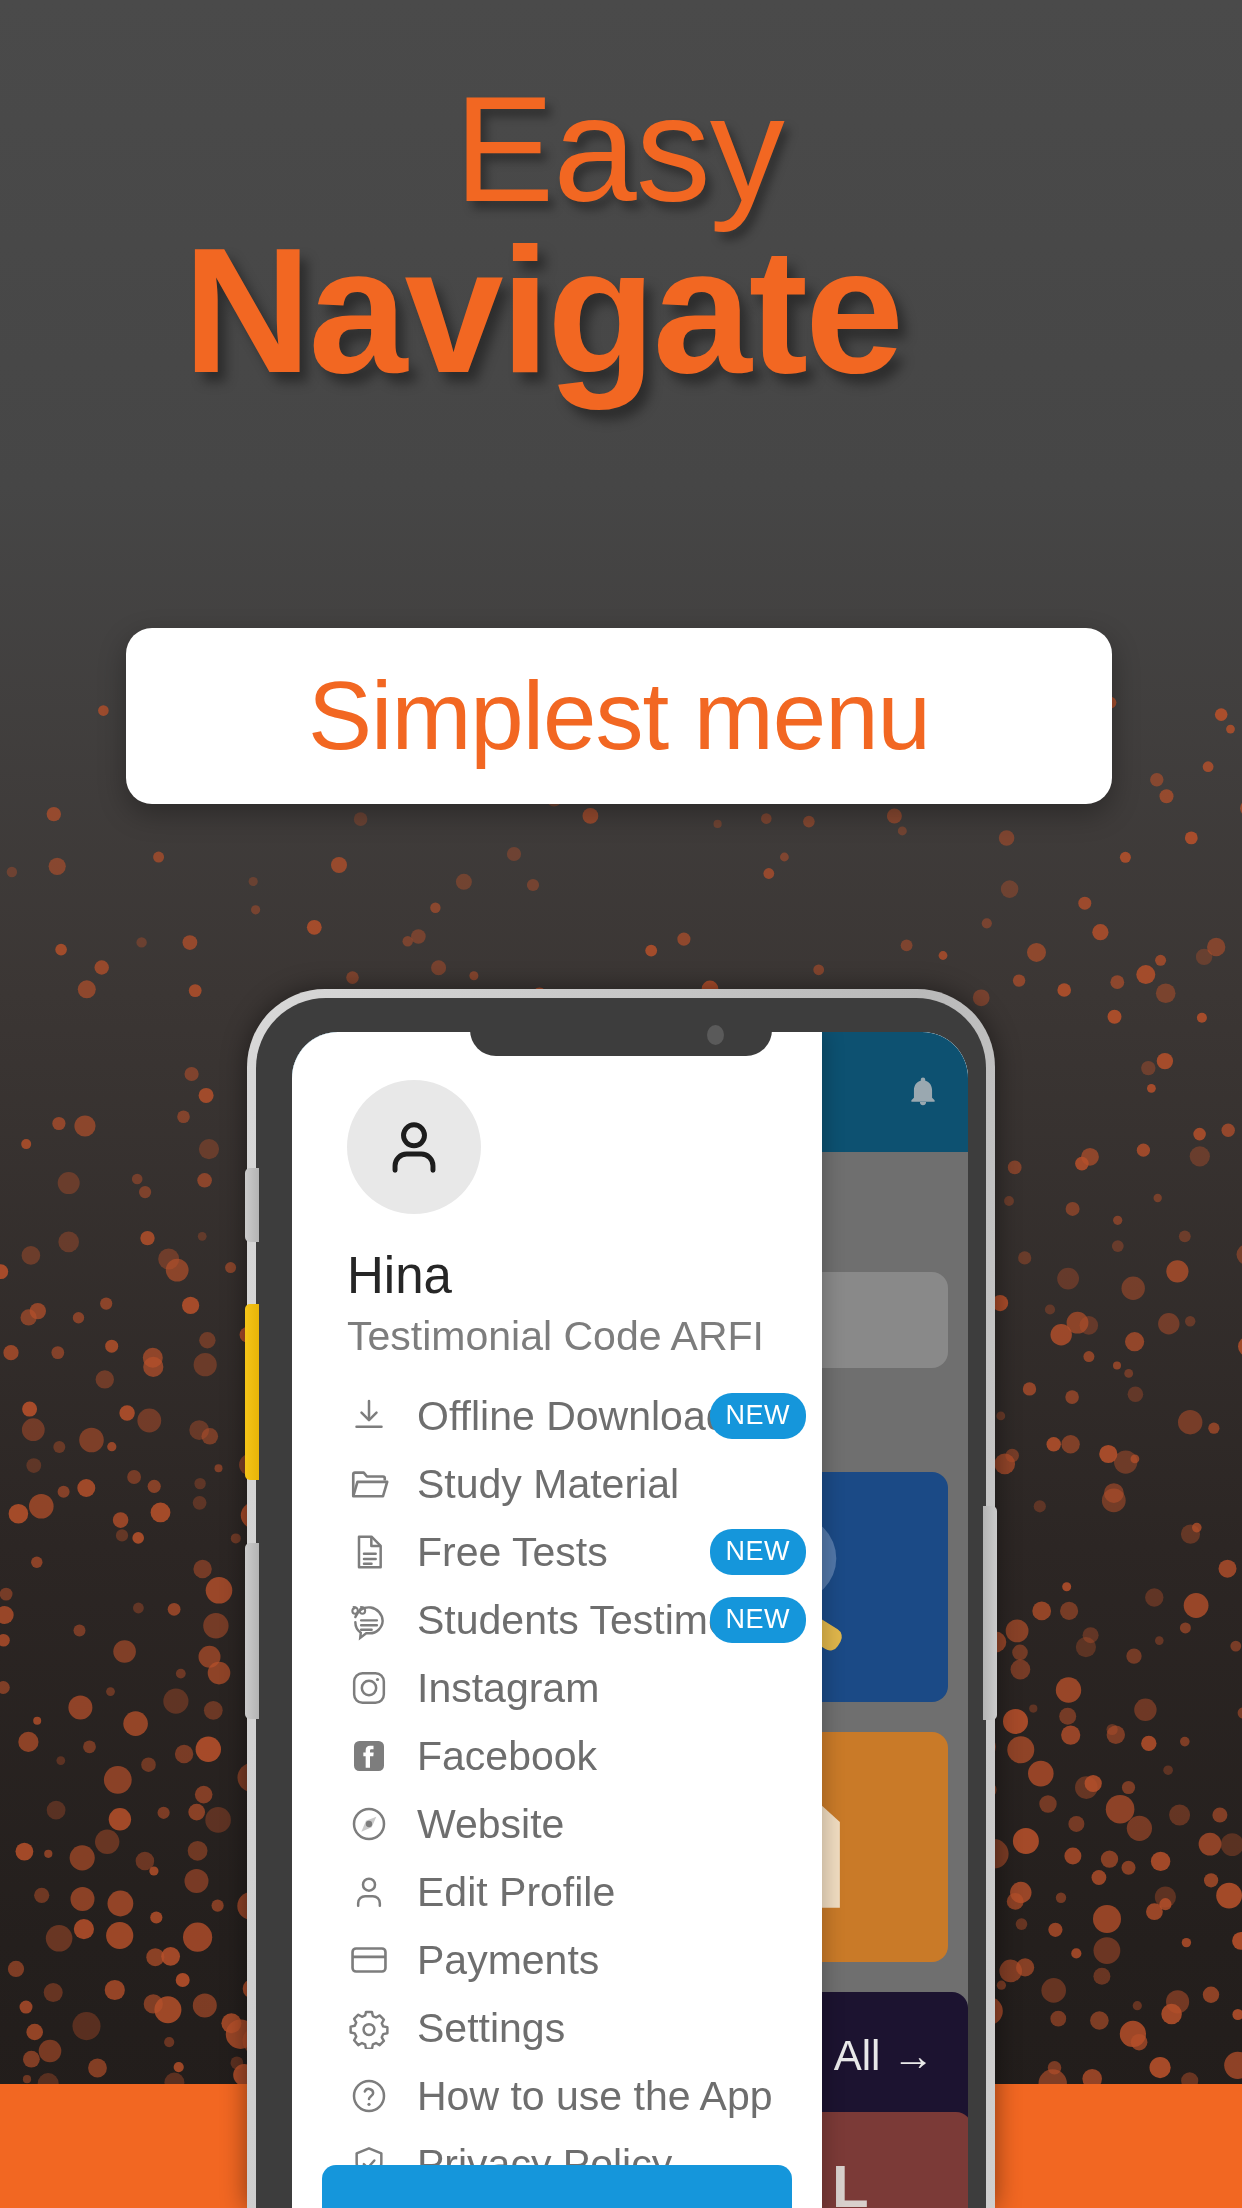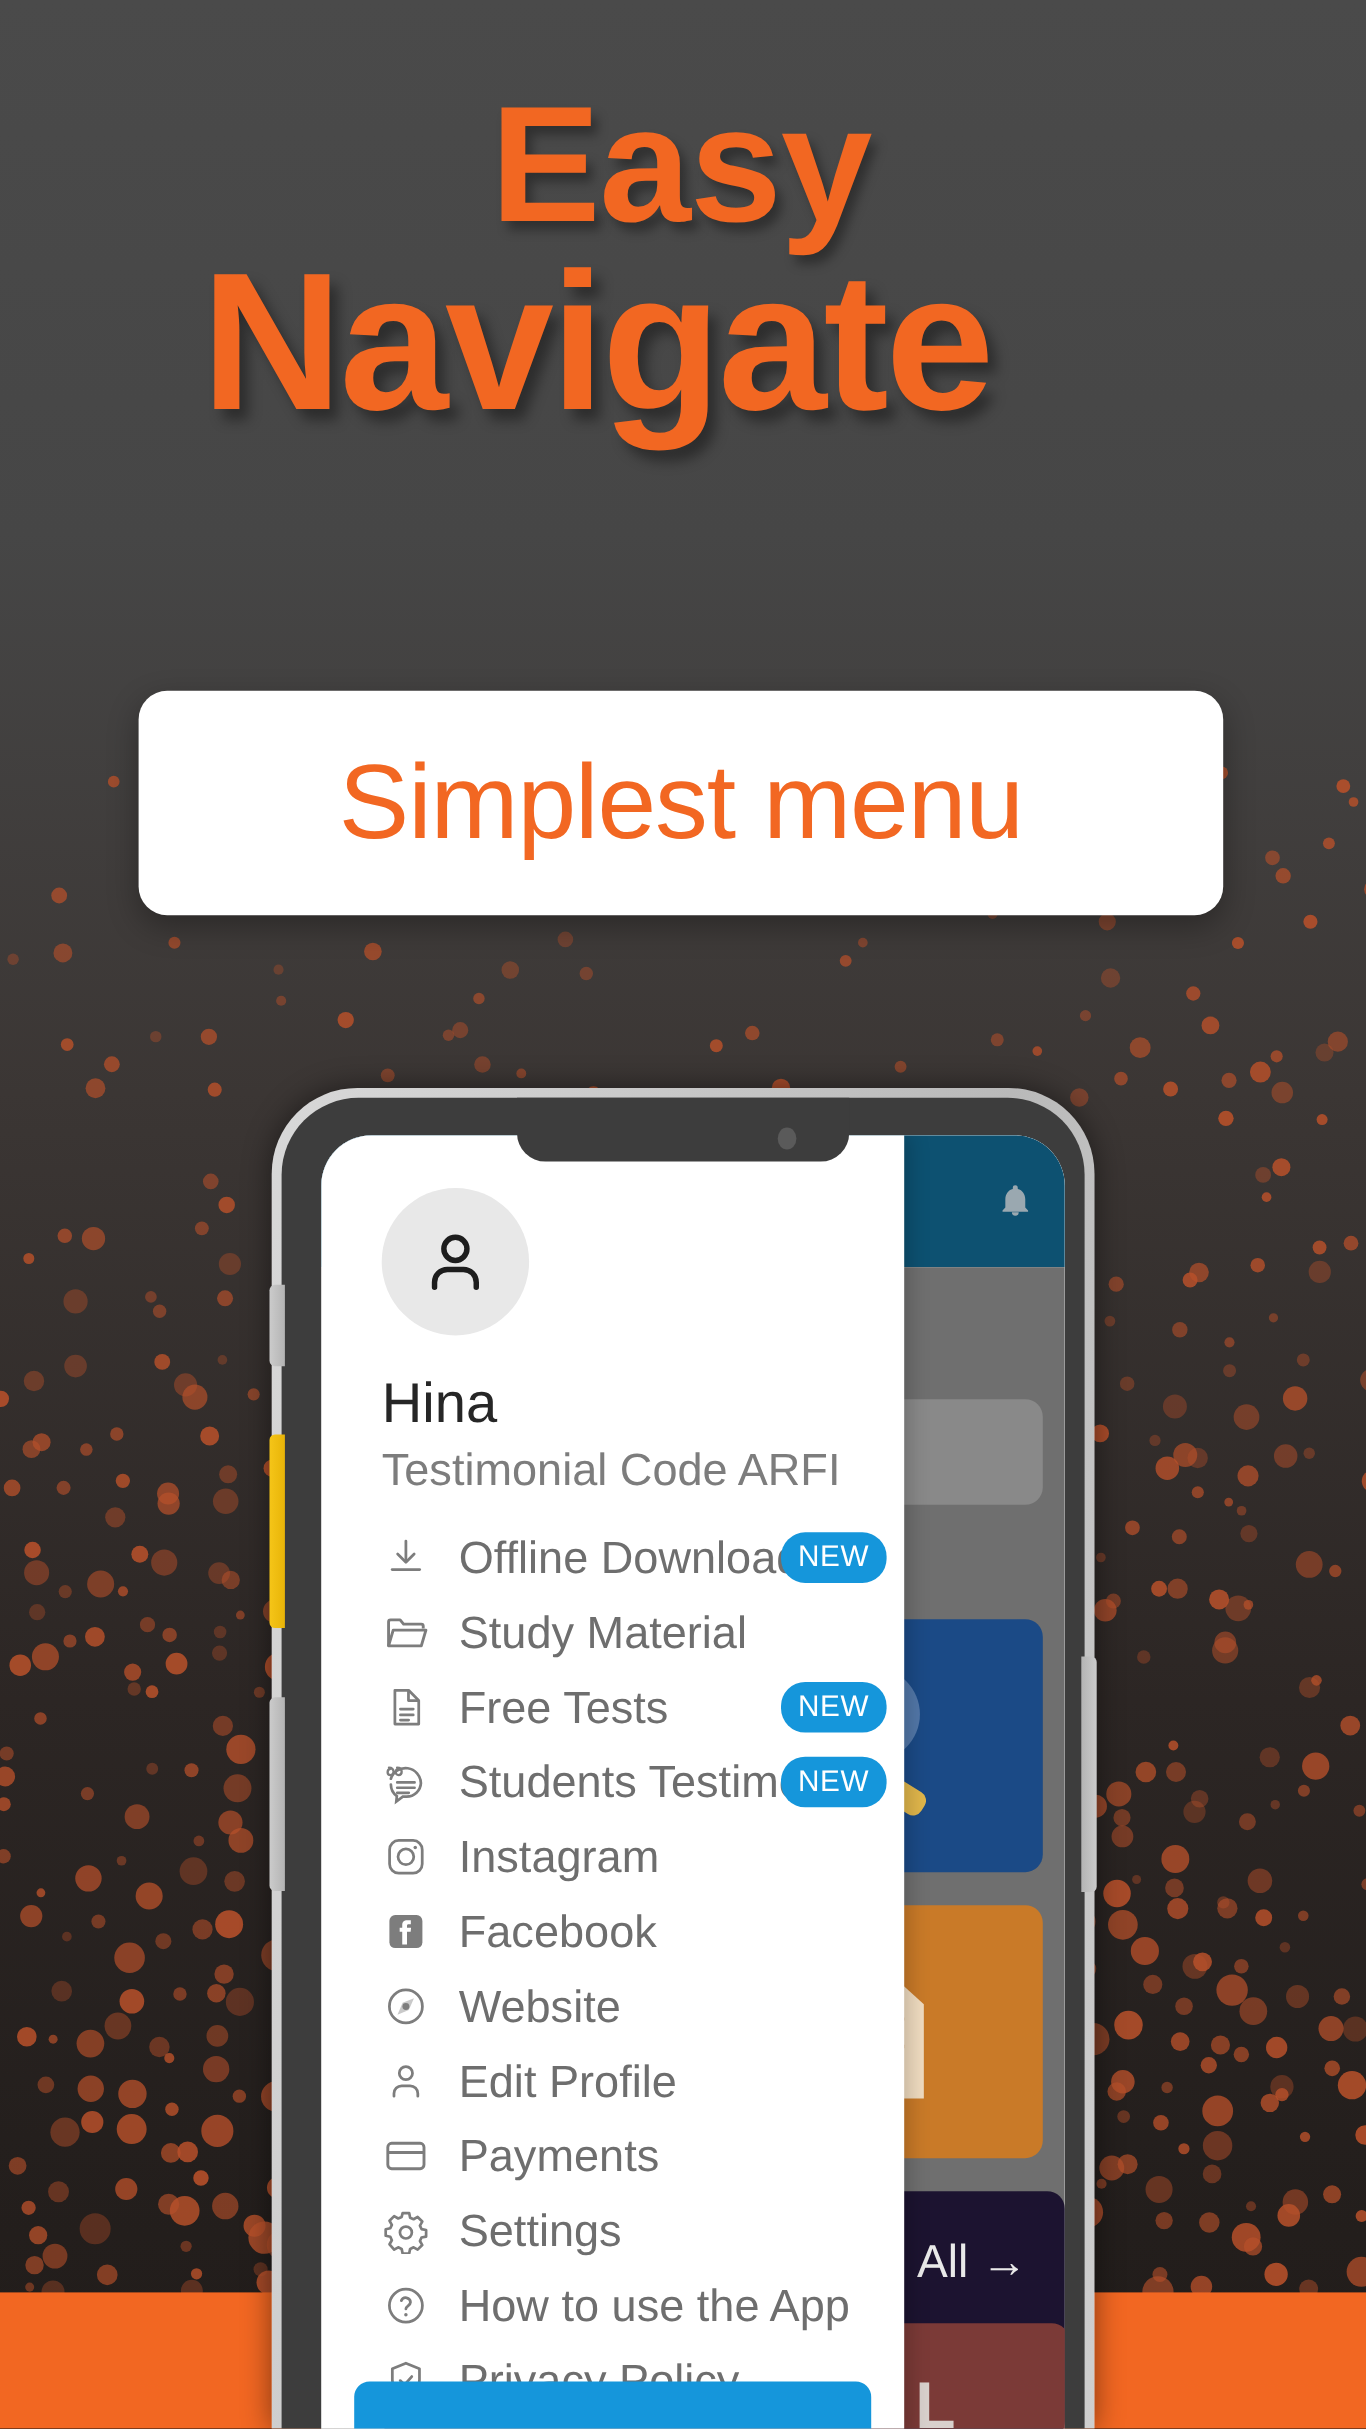--- a/index.html
+++ b/index.html
@@ -24,37 +24,37 @@
     position:absolute; left:0; top:2084px; width:1242px; height:124px;
     background:#F26722;
   }
 
   
   .headline-wrap {
     position:absolute; left:0; top:0; width:1242px; text-align:center;
   }
   #h-easy {
     position:absolute; left:0; top:74px; width:1238px;
-    font-size:150px; line-height:150px; font-weight:700;
+    font-size:150px; line-height:150px; font-weight:400;
     color:#F26722;
     letter-spacing:-1px;
     text-shadow:6px 8px 10px rgba(0,0,0,0.35);
   }
   #h-navigate {
     position:absolute; left:0; top:222px; width:1084px;
     font-size:178px; line-height:178px; font-weight:900;
     color:#F26722;
     letter-spacing:-3px;
     text-shadow:8px 10px 12px rgba(0,0,0,0.38);
   }
 
   
   #pill {
     position:absolute; left:126px; top:628px;
-    width:986px; height:204px;
+    width:986px; height:176px;
     background:#ffffff;
     border-radius:26px;
     box-shadow:0 10px 28px rgba(0,0,0,0.30);
     display:flex; align-items:center; justify-content:center;
   }
   #pill-text {
     font-size:96px; line-height:100px; font-weight:400;
     color:#F26722;
     letter-spacing:-1px;
   }

